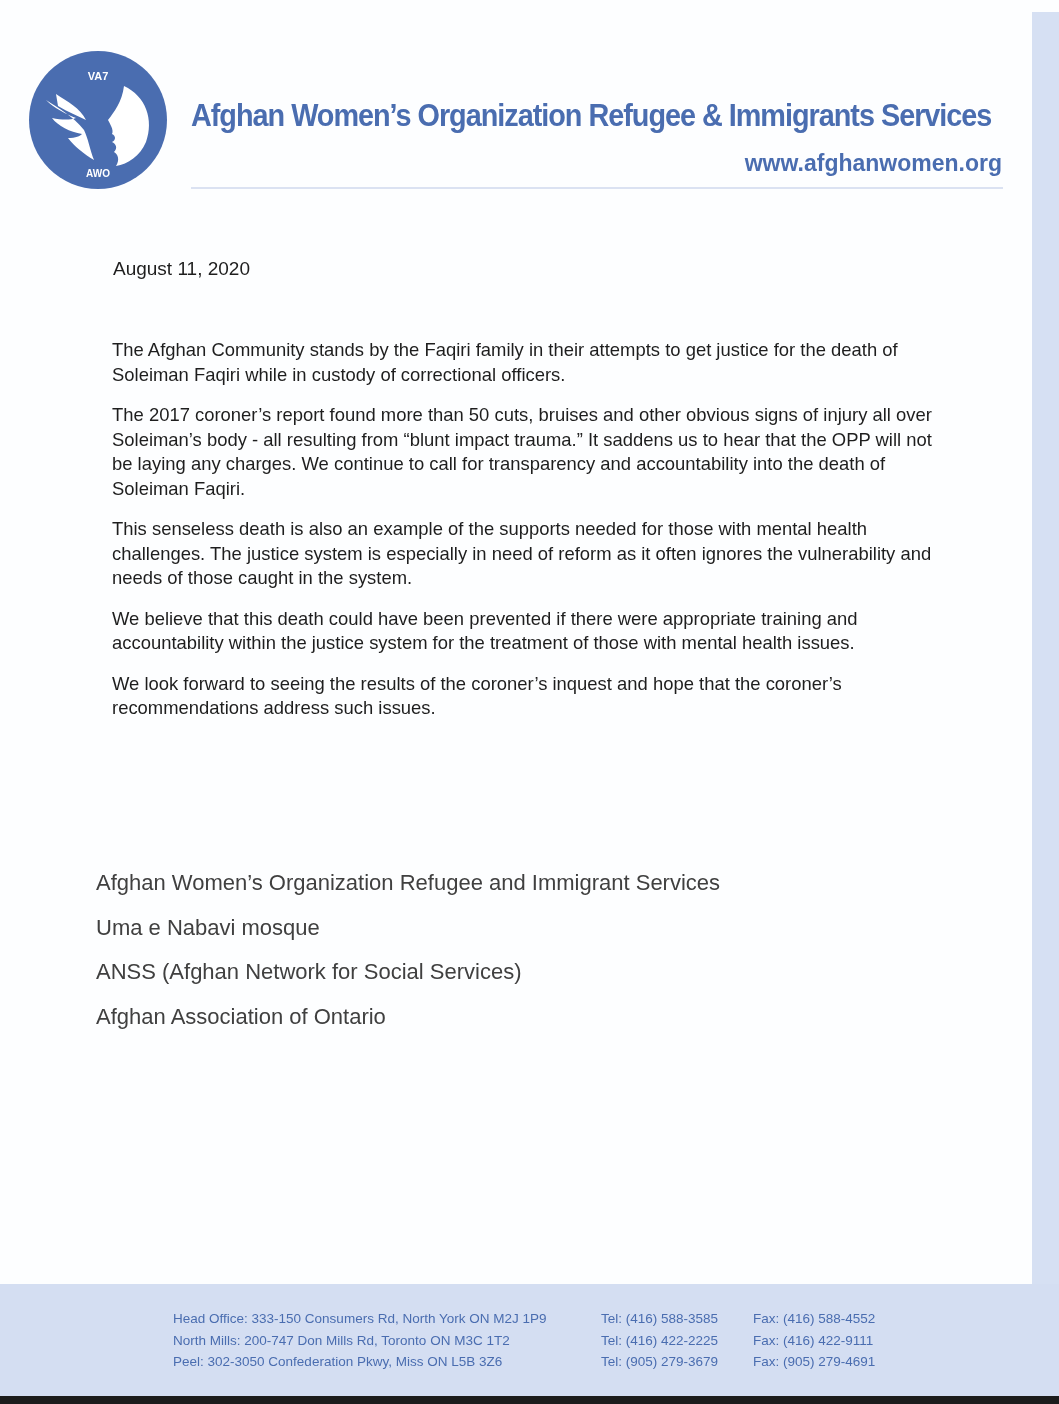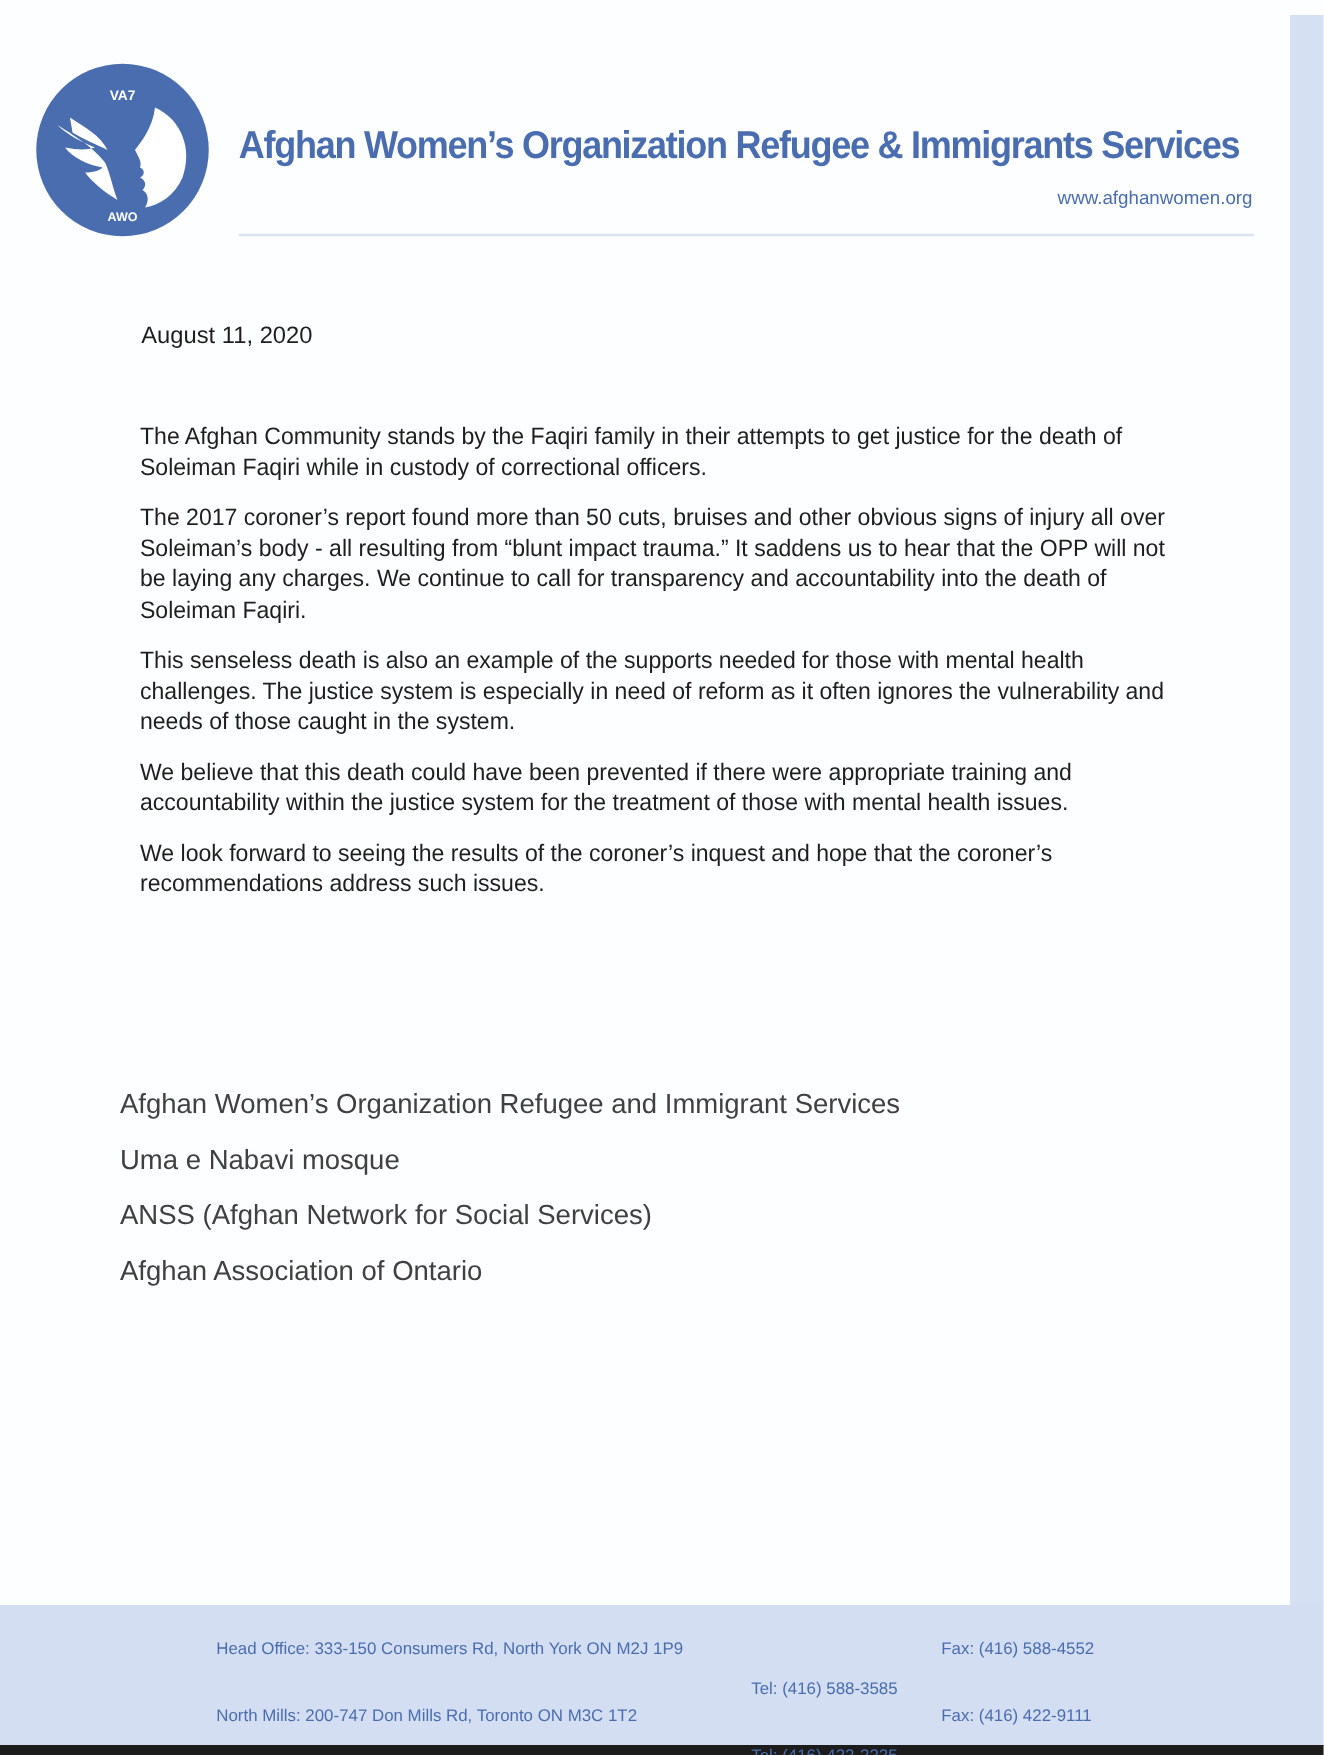--- a/index.html
+++ b/index.html
@@ -25,21 +25,21 @@
   }
   .org-title {
     position:absolute; left:191px; top:98px; width:815px;
     color:#4a6db0; font-weight:bold; font-size:31px;
     letter-spacing:-1.1px; white-space:nowrap;
     font-family:"Liberation Sans", sans-serif;
     transform:scaleX(0.93); transform-origin:left top;
   }
   .org-url {
     position:absolute; right:57px; top:150px;
-    color:#4a6db0; font-weight:normal; font-size:15px;
+    color:#4a6db0; font-weight:bold; font-size:23px;
     font-family:"Liberation Sans", sans-serif;
   }
   .header-rule {
     position:absolute; left:191px; top:187px; width:812px; height:2px;
     background:#dbe2f2;
   }
   .date {
     position:absolute; left:113px; top:258px;
     font-size:19px; color:#1e1e1e;
   }
@@ -55,21 +55,21 @@
   }
   .signatories div { white-space:nowrap; }
   .footer {
     position:absolute; left:173px; top:1308px;
     font-family:"Liberation Sans", sans-serif;
     font-size:13.5px; color:#4a6db0; line-height:21.5px;
   }
   .footer-row { display:flex; white-space:nowrap; }
   .footer-row b { font-weight:normal; }
   .col-addr { width:428px; }
-  .col-tel { width:152px;margin-top:32px; }
+  .col-tel { width:152px; }
   .col-fax { width:150px; }
 </style>
 </head>
 <body>
 
 <div class="right-strip"></div>
 <div class="footer-band"></div>
 <div class="bottom-bar"></div>
 
 <svg class="logo" viewBox="0 0 140 140">
@@ -109,16 +109,17 @@
     <span class="col-addr"><b>Head Office:</b> <span>333-150 Consumers Rd, North York ON M2J 1P9</span></span>
     <span class="col-tel"><b>Tel:</b> <span>(416) 588-3585</span></span>
     <span class="col-fax"><b>Fax:</b> <span>(416) 588-4552</span></span>
   </div>
   <div class="footer-row">
     <span class="col-addr"><b>North Mills:</b> <span>200-747 Don Mills Rd, Toronto ON M3C 1T2</span></span>
     <span class="col-tel"><b>Tel:</b> <span>(416) 422-2225</span></span>
     <span class="col-fax"><b>Fax:</b> <span>(416) 422-9111</span></span>
   </div>
   <div class="footer-row">
+    <span class="col-addr"><b>Peel:</b> <span>302-3050 Confederation Pkwy, Miss ON L5B 3Z6</span></span>
     <span class="col-tel"><b>Tel:</b> <span>(905) 279-3679</span></span>
     <span class="col-fax"><b>Fax:</b> <span>(905) 279-4691</span></span>
   </div>
 </div>
 
 </body></html>

